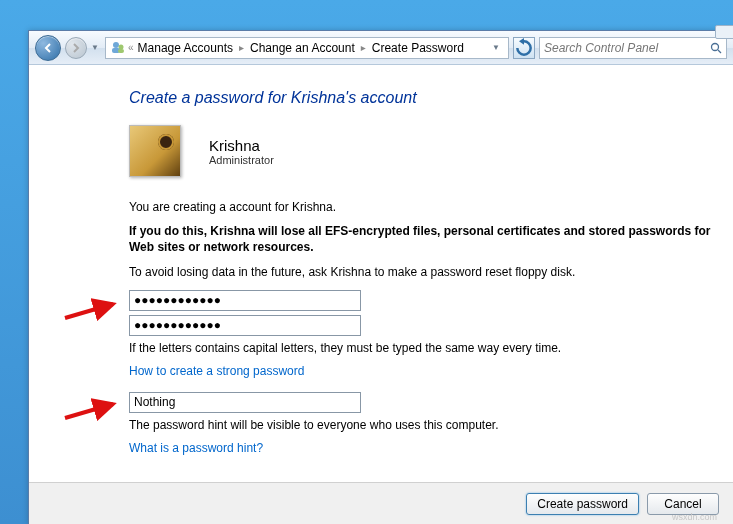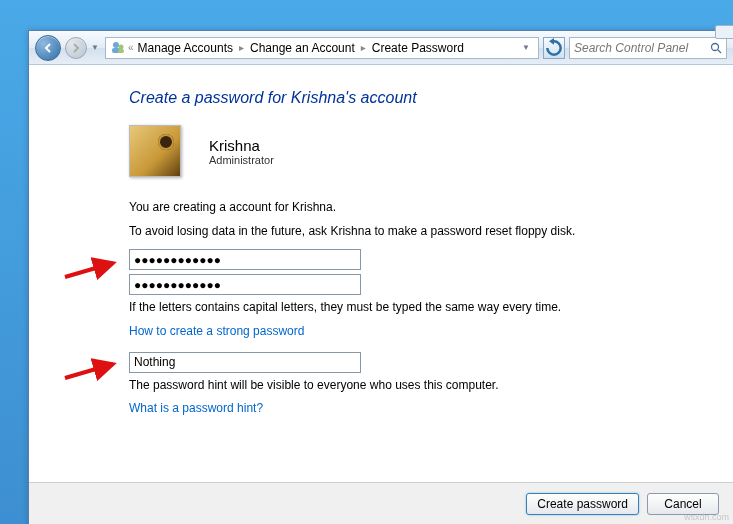--- a/index.html
+++ b/index.html
@@ -74,21 +74,21 @@
   .bc-item { padding: 0 2px; }
   .bc-dd { margin-left: auto; color: #6a7a8a; font-size: 8px; padding: 0 4px; }
   .refresh-btn {
     width: 22px; height: 22px;
     border: 1px solid #8aa6c1;
     background: linear-gradient(to bottom,#f6fbff,#cfe2f2);
     display:flex;align-items:center;justify-content:center;
     color:#2f6fa7;
   }
   .search {
-    width: 158px; height: 22px;
+    width: 188px; height: 22px;
     border: 1px solid #a7b8c9;
     background: #fff;
     display: flex; align-items: center;
     padding: 0 4px;
     color: #777; font-style: italic;
   }
   .search svg { margin-left:auto; width:12px;height:12px; color:#4a6f95; }
   .content {
     position: absolute;
     top: 34px; left: 0; right: 0; bottom: 0;
@@ -153,21 +153,21 @@
     font-size: 12px;
     padding: 0 10px;
     cursor: pointer;
   }
   .btn.primary {
     border-color: #3c7fb1;
     box-shadow: 0 0 2px #6eb3e4;
   }
   .btn.cancel { min-width: 72px; }
   .watermark {
-    position: absolute; right: 4px; bottom: 2px;
+    position: absolute; right: 16px; bottom: 2px;
     font-size: 9px; color: #c7c7c7;
   }
 </style>
 </head>
 <body>
 
 <div class="window">
   <div class="topbar-strip"></div>
 
   <div class="navbar">
@@ -222,20 +222,21 @@
 
     <div class="user-block">
       <div class="avatar"></div>
       <div>
         <div class="user-name">Krishna</div>
         <div class="user-role">Administrator</div>
       </div>
     </div>
 
     <p class="para">You are creating a account for Krishna.</p>
+    <p class="para bold">If you do this, Krishna will lose all EFS-encrypted files, personal certificates and stored passwords for Web sites or network resources.</p>
     <p class="para">To avoid losing data in the future, ask Krishna to make a password reset floppy disk.</p>
 
     <div class="section" style="margin-top:10px;">
       <div class="arrow-annot" style="top:8px;">
         <svg viewBox="0 0 60 24">
             <defs>
               <marker id="ah1" markerWidth="6" markerHeight="6" refX="5" refY="3" orient="auto">
                 <path d="M0 0 L6 3 L0 6 Z" fill="#d11"></path>
               </marker>
             </defs>

